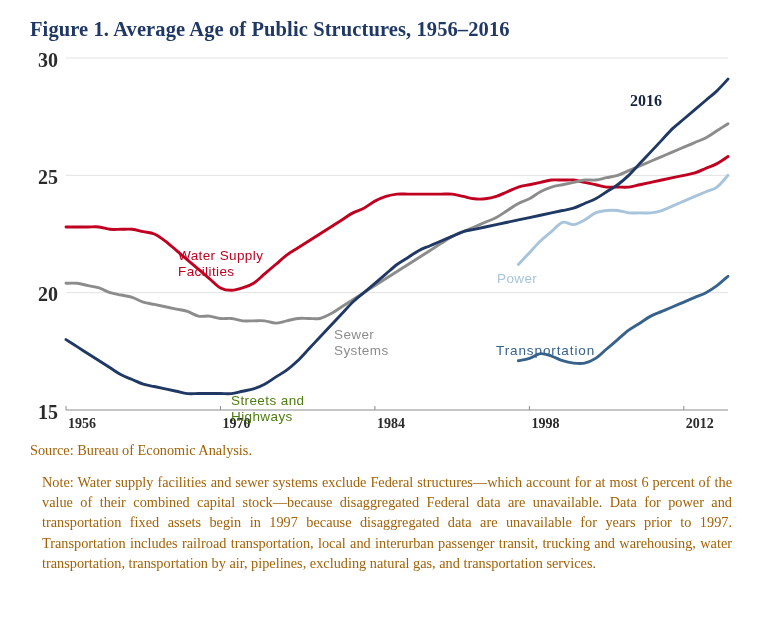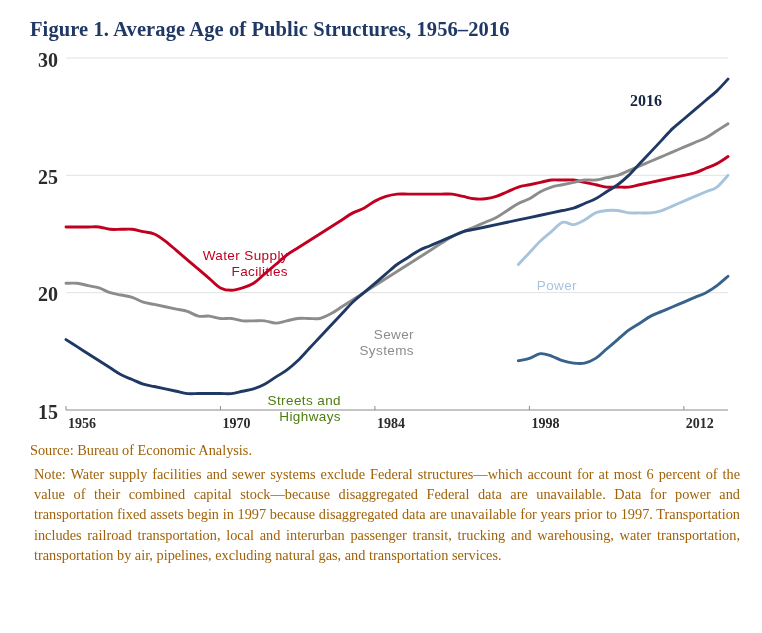--- a/index.html
+++ b/index.html
@@ -26,34 +26,34 @@
   .ylabel{
     position:absolute;font-family:"Liberation Serif", serif;
     font-weight:bold;font-size:20px;color:#2b2b2b;text-align:right;width:34px;
   }
   .xlabel{
     position:absolute;font-family:"Liberation Serif", serif;
     font-weight:bold;font-size:14px;color:#2b2b2b;text-align:right;width:60px;
   }
   .series-label{
     position:absolute;font-size:13.5px;line-height:1.25;
-    letter-spacing:.4px;text-align:right;white-space:pre-line;
+    letter-spacing:.4px;text-align:left;white-space:pre-line;
   }
   .end-label{
     position:absolute;font-family:"Liberation Serif", serif;
     font-weight:bold;font-size:16px;color:#17243f;
   }
 
   .notes{
     margin-top:4px;font-family:"Liberation Serif", serif;
     font-size:14.3px;line-height:1.42;color:#a16207;
     width:714px;
   }
   .notes .src{margin:0 0 1px 0;}
-  .notes .note{margin:4px;text-align:justify;}
+  .notes .note{margin:12px;text-align:justify;}
 </style>
 </head>
 <body>
 
 <div class="page">
 
   <h1 class="fig-title">Figure 1. Average Age of Public Structures, 1956–2016</h1>
 
   <div class="chart-wrap">
     <svg class="chart-svg" id="chart" width="712" height="390">
@@ -83,21 +83,22 @@
     <div class="xlabel" id="xl2" style="left: 318.933px; top: 370px;">1984</div>
     <div class="xlabel" id="xl3" style="left: 473.4px; top: 370px;">1998</div>
     <div class="xlabel" id="xl4" style="left: 627.867px; top: 370px;">2012</div>
 
     <div class="series-label" style="left:152px;top:202px;width:110px;color:#c00020;">Water Supply
 Facilities</div>
     <div class="series-label" style="left:308px;top:281px;width:80px;color:#8c8c8c;">Sewer
 Systems</div>
     <div class="series-label" style="left:205px;top:347px;width:110px;color:#4d7c0f;">Streets and
 Highways</div>
-    <div class="series-label" style="left:471px;top:232px;width:80px;color:#a8c4dc;">Power</div>
+    <div class="series-label" style="left:471px;top:225px;width:80px;color:#a8c4dc;">Power</div>
+    <div class="series-label" style="left:470px;top:297px;width:130px;color:#36628c;letter-spacing:.9px;">Transportation</div>
 
     <div class="end-label" style="left:604px;top:46px;">2016</div>
   </div>
 
   <div class="notes">
     <p class="src">Source: Bureau of Economic Analysis.</p>
     <p class="note">Note: Water supply facilities and sewer systems exclude Federal structures—which account for at most 6 percent of the value of their combined capital stock—because disaggregated Federal data are unavailable. Data for power and transportation fixed assets begin in 1997 because disaggregated data are unavailable for years prior to 1997. Transportation includes railroad transportation, local and interurban passenger transit, trucking and warehousing, water transportation, transportation by air, pipelines, excluding natural gas, and transportation services.</p>
   </div>
 
 </div>

